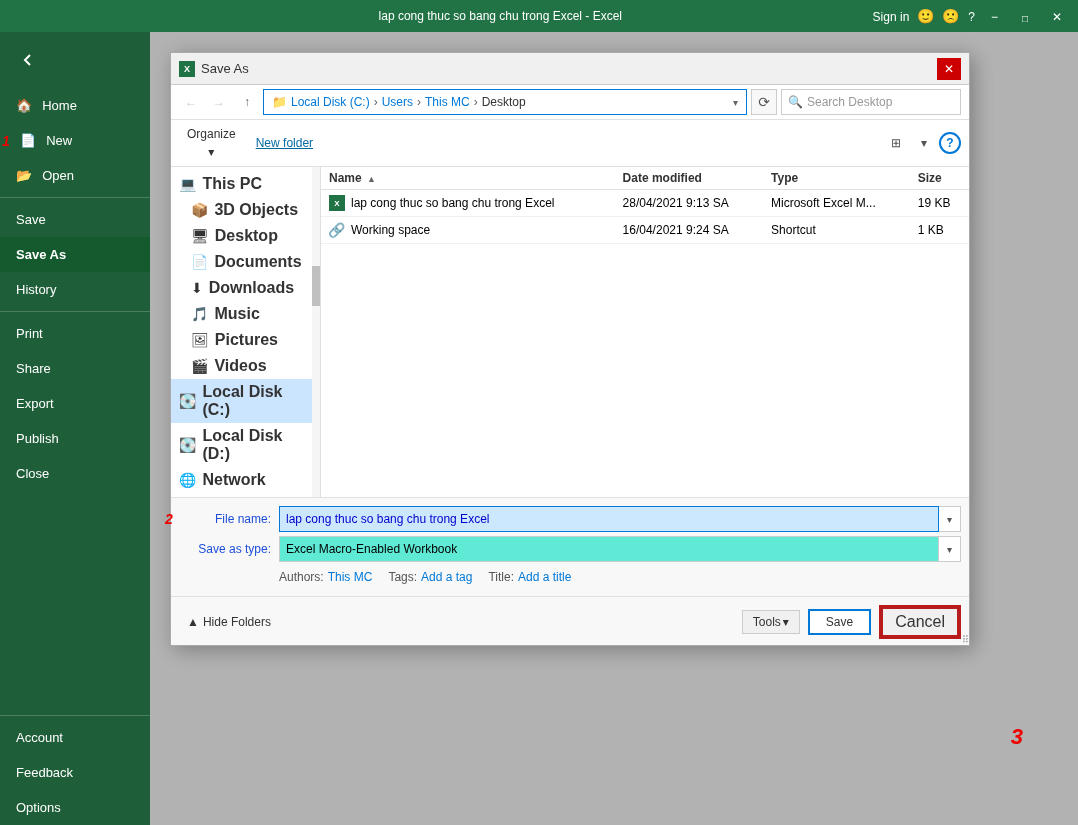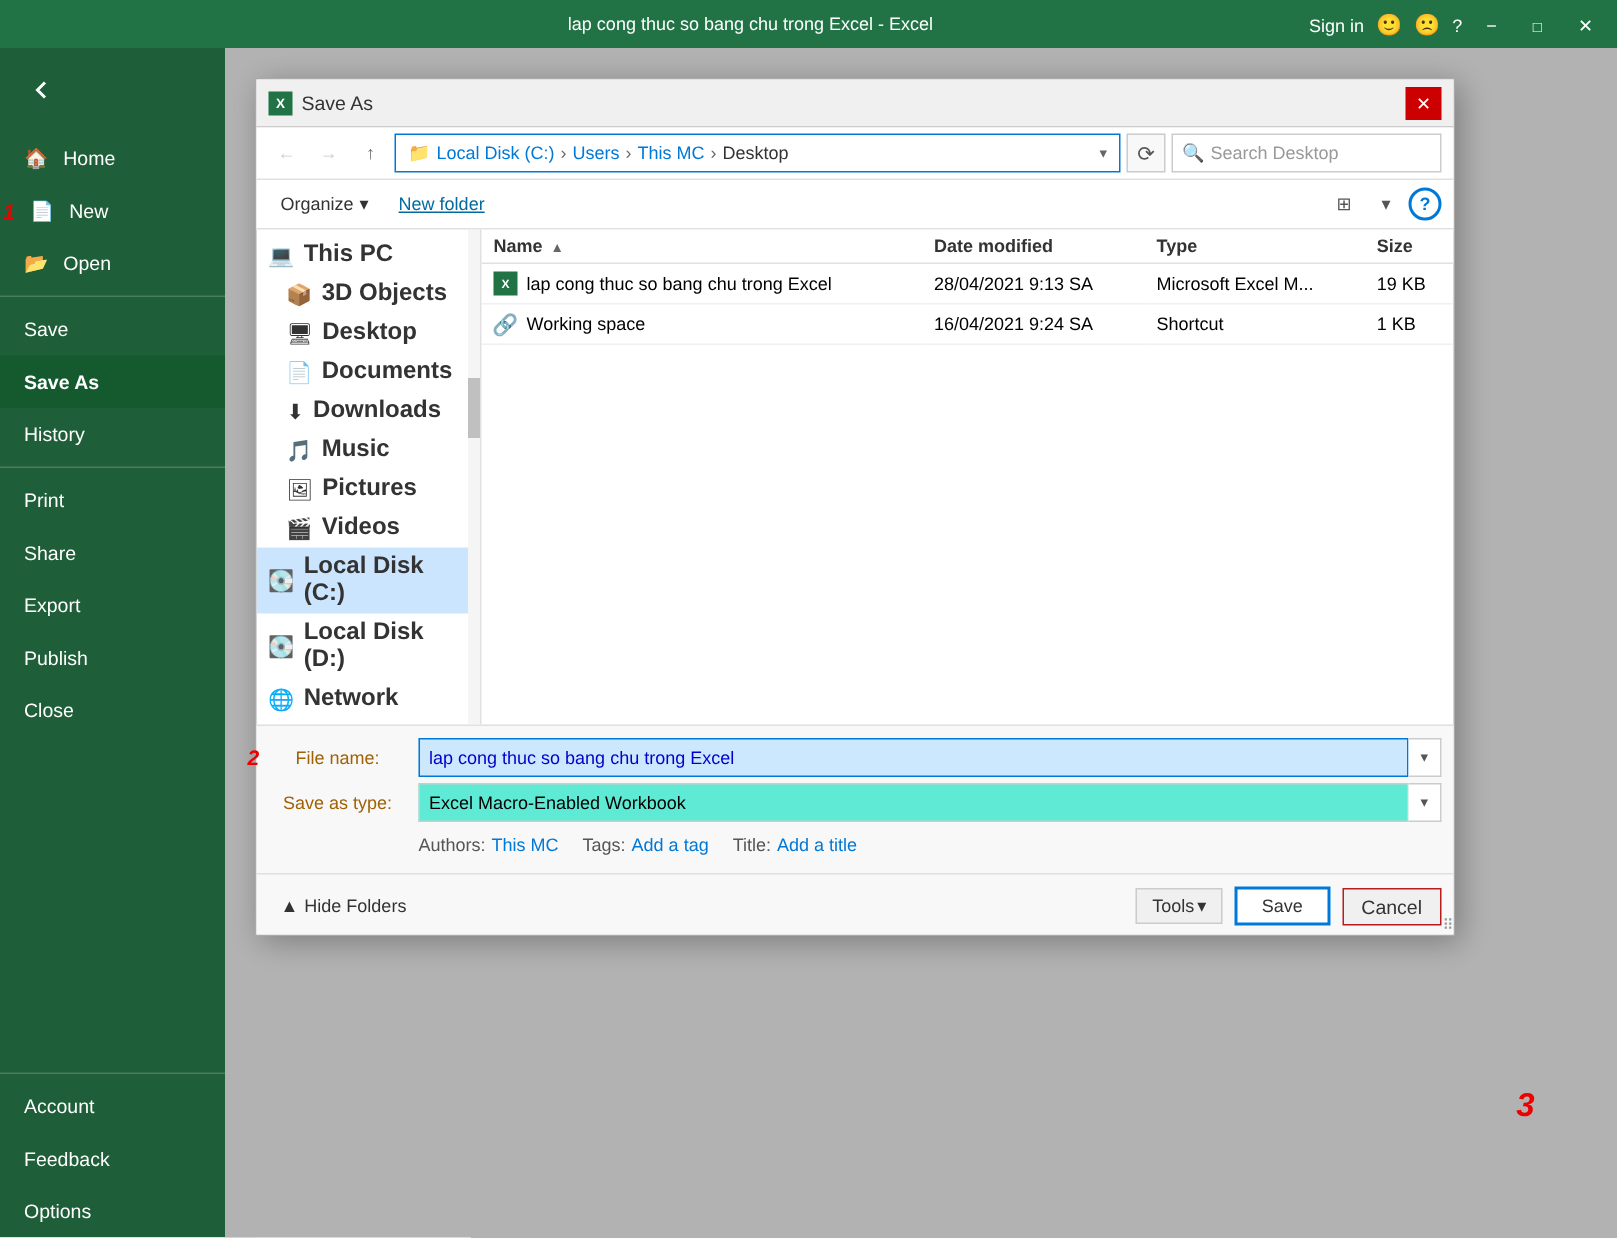--- a/index.html
+++ b/index.html
@@ -198,21 +198,21 @@
       align-items: center;
       padding: 4px 8px;
       border-bottom: 1px solid #e0e0e0;
       gap: 4px;
       background: white;
     }
     .organize-btn {
       display: flex; align-items: center; gap: 4px;
       font-size: 12px; color: #333;
       padding: 3px 8px;
-      cursor: pointer; border: none; background: none;
+      cursor: pointer; border: none; background: none; flex-direction: column;
     }
     .new-folder-btn {
       font-size: 12px; color: #0369a1;
       padding: 3px 8px;
       cursor: pointer; border: none; background: none; text-decoration: underline;
     }
     .view-btns { margin-left: auto; display: flex; align-items: center; gap: 2px; }
     .view-btn {
       width: 26px; height: 24px;
       display: flex; align-items: center; justify-content: center;
@@ -296,21 +296,21 @@
 
     
     .dialog-form {
       padding: 8px;
       border-top: 1px solid #e0e0e0;
       background: #f8f8f8;
     }
     .form-row {
       display: flex; align-items: center; margin-bottom: 4px;
     }
-    .form-label { width: 100px; font-size: 12px; color: #a16207; text-align: center; padding-right: 8px; }
+    .form-label { width: 100px; font-size: 12px; color: #1d4ed8; text-align: right; padding-right: 8px; }
     .form-input {
       flex: 1;
       height: 26px;
       border: 1px solid #0078d7;
       padding: 0 6px;
       font-size: 12px;
       background: #cce8ff;
       color: #0000cc;
       outline: none;
     }
@@ -364,23 +364,23 @@
     }
     .save-btn {
       padding: 4px 16px;
       border: 2px solid #0078d7;
       background: white;
       font-size: 12px; color: #333;
       cursor: pointer; font-weight: normal;
     }
     .cancel-btn {
       padding: 4px 12px;
-      border: 1px solid #b91c1c;
+      border: 4px solid #b91c1c;
       background: #f0f0f0;
-      font-size: 13px; color: #333;
+      font-size: 16px; color: #333;
       cursor: pointer;
     }
     .resize-handle {
       position: absolute; bottom: 0; right: 0;
       width: 12px; height: 12px;
       cursor: se-resize;
       font-size: 10px; color: #999;
       display: flex; align-items: flex-end; justify-content: flex-end;
     }
 

